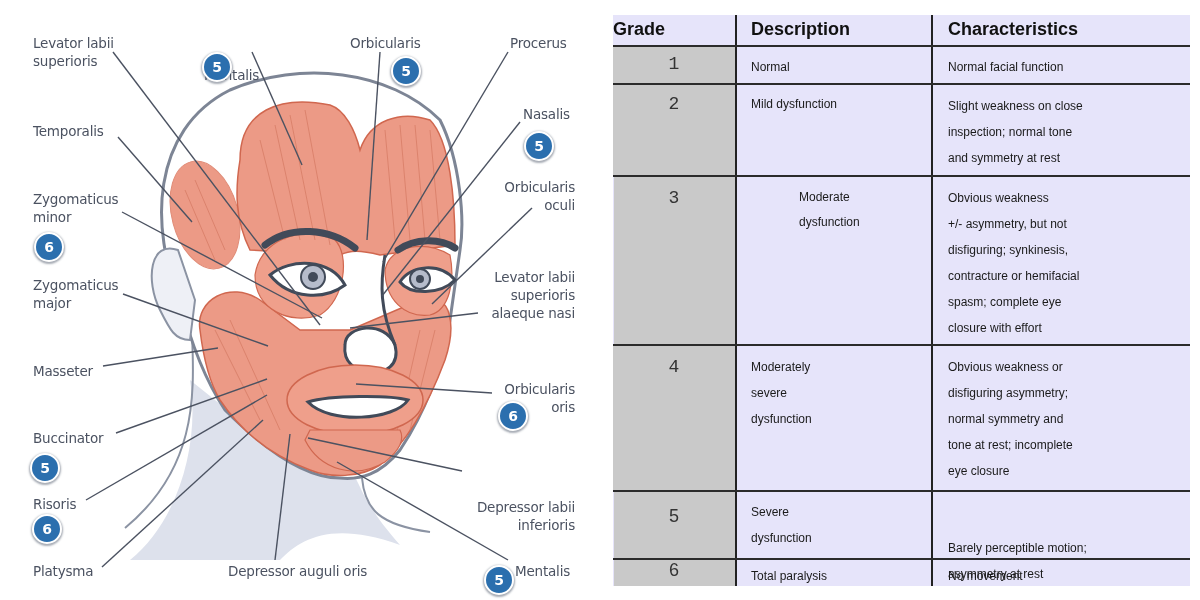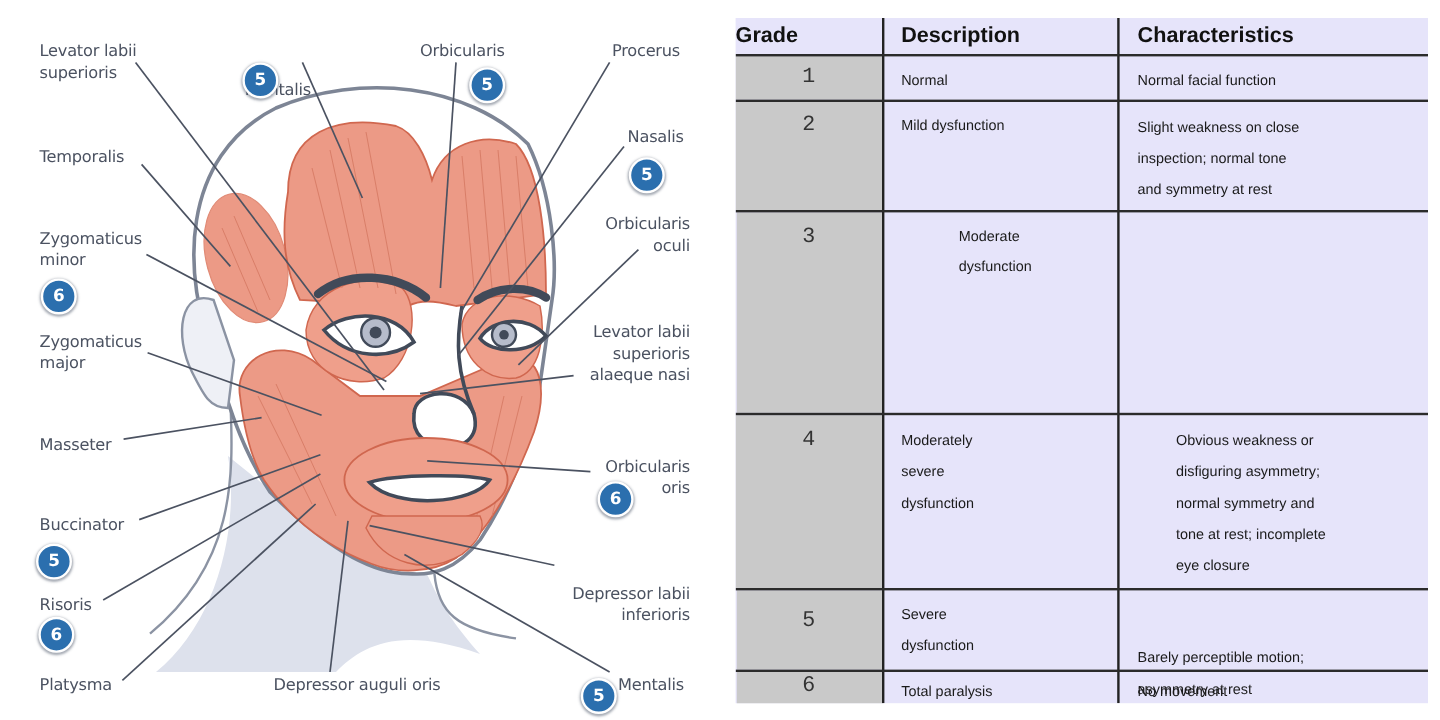--- a/index.html
+++ b/index.html
@@ -127,21 +127,21 @@
   <div class="lbl" style="left:33px;top:362px;">Masseter</div>
   <div class="lbl r" style="right:25px;top:380px;">Orbicularis
 oris</div>
   <div class="badge" style="left:498px;top:401px;">6</div>
 
   <div class="lbl" style="left:33px;top:429px;">Buccinator</div>
   <div class="badge" style="left:30px;top:453px;">5</div>
   <div class="lbl" style="left:33px;top:495px;">Risoris</div>
   <div class="badge" style="left:32px;top:514px;">6</div>
 
-  <div class="lbl r" style="right:25px;top:486px;margin-left:21px;">Depressor labii
+  <div class="lbl r" style="right:25px;top:498px;margin-left:21px;">Depressor labii
 inferioris</div>
 
   <div class="lbl" style="left:33px;top:562px;">Platysma</div>
   <div class="lbl" style="left:228px;top:562px;">Depressor auguli oris</div>
   <div class="badge" style="left:484px;top:565px;">5</div>
   <div class="lbl" style="left:515px;top:562px;">Mentalis</div>
 </div>
 
 <div id="grade-table-wrap">
 
@@ -172,26 +172,32 @@
 
   <div class="gnum mono" style="top:79px;">2</div>
   <div class="cell" style="left:138px;top:78px;">Mild dysfunction</div>
   <div class="cell" style="left:335px;top:78px;line-height:26px;">Slight weakness on close
 inspection; normal tone
 and symmetry at rest</div>
 
   <div class="gnum mono" style="top:173px;">3</div>
   <div class="cell" style="left:138px;top:170px;line-height:25px;margin-left:48px;">Moderate
 dysfunction</div>
+  <div class="cell" style="left:335px;top:170px;line-height:26px;">Obvious weakness
++/- asymmetry, but not
+disfiguring; synkinesis,
+contracture or hemifacial
+spasm; complete eye
+closure with effort</div>
 
   <div class="gnum mono" style="top:342px;">4</div>
   <div class="cell" style="left:138px;top:339px;line-height:26px;">Moderately
 severe
 dysfunction</div>
-  <div class="cell" style="left:335px;top:339px;line-height:26px;margin-left:32px;">Obvious weakness or
+  <div class="cell" style="left:335px;top:339px;line-height:26px;">Obvious weakness or
 disfiguring asymmetry;
 normal symmetry and
 tone at rest; incomplete
 eye closure</div>
 
   <div class="gnum" style="top:491px;">5</div>
   <div class="cell" style="left:138px;top:484px;line-height:26px;">Severe
 dysfunction</div>
   <div class="cell" style="left:335px;top:484px;line-height:26px;margin-top:36px;">Barely perceptible motion;
 asymmetry at rest</div>

